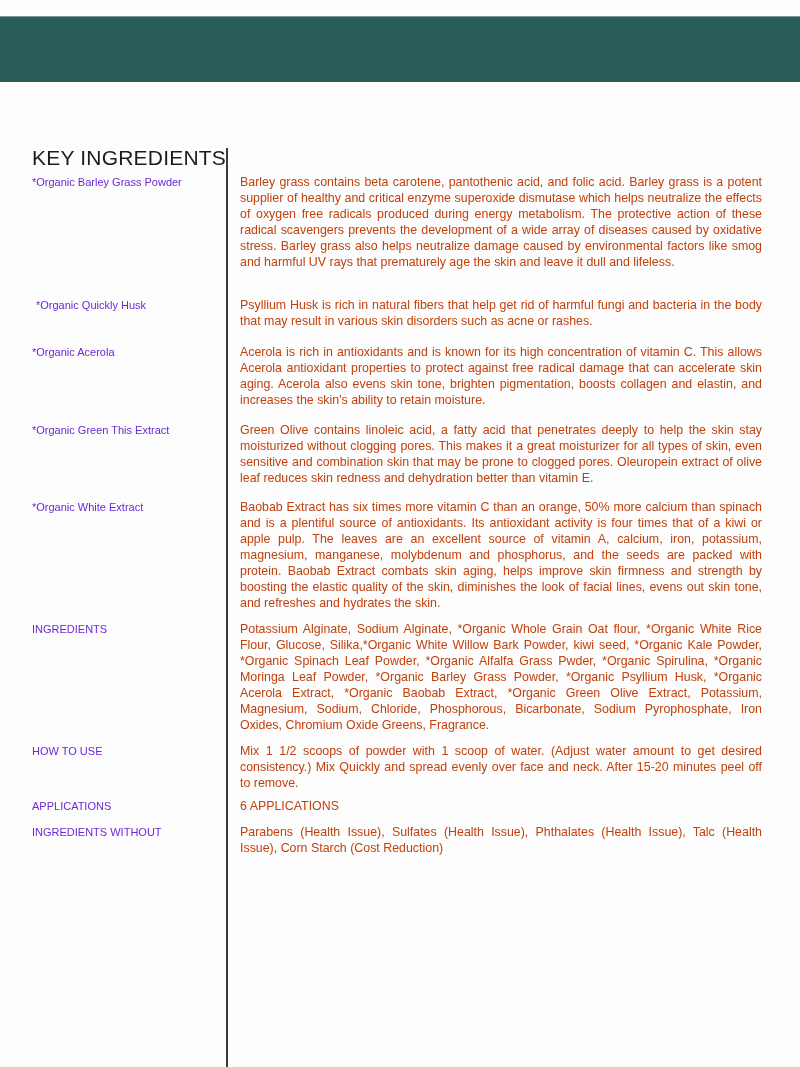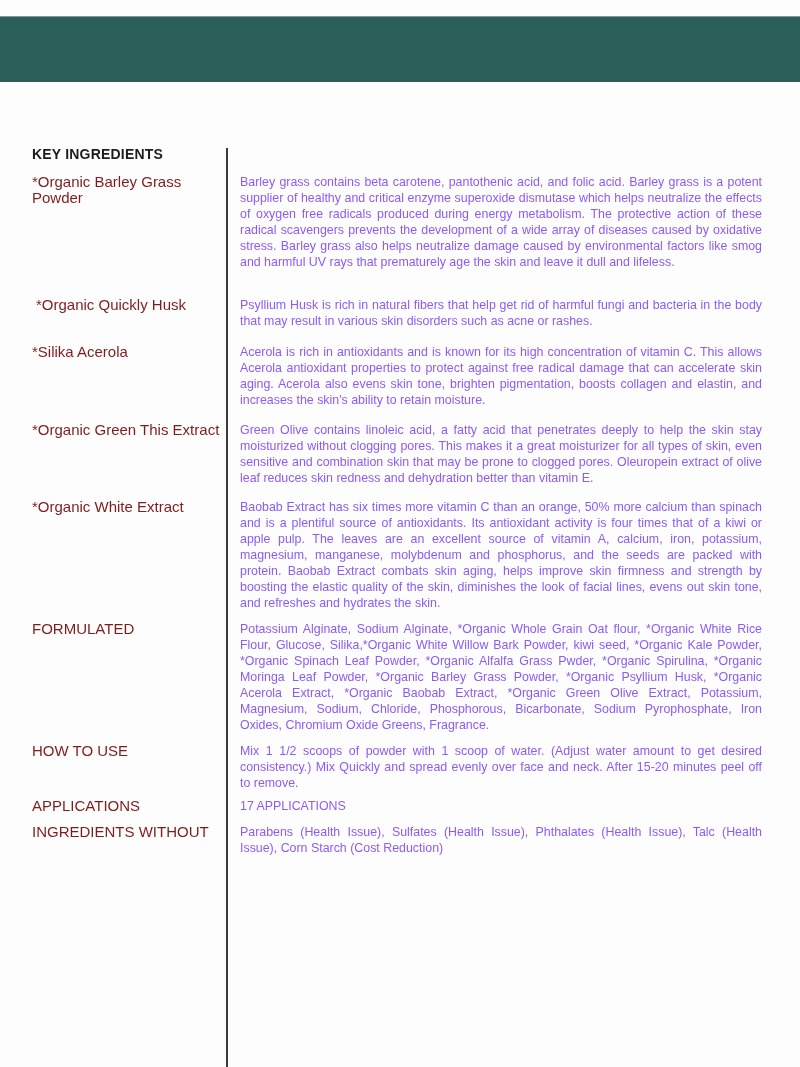--- a/index.html
+++ b/index.html
@@ -14,31 +14,31 @@
     border-top: 1px solid #7d9995;
     border-bottom: 1px solid #3d5753;
     box-sizing: border-box;
   }
   .divider {
     position: absolute; left: 226px; top: 148px; width: 2px; height: 919px;
     background: #3a3a3a;
   }
   .title {
     position: absolute; left: 32px; top: 146px;
-    font-size: 14px; letter-spacing: 0.2px; color: #1c1c1c; font-weight: bold;
+    font-size: 21px; letter-spacing: 0.2px; color: #1c1c1c;
   }
   .row { position: absolute; left: 0; width: 800px; }
   .label {
     position: absolute; left: 32px; top: 0; width: 190px;
-    font-size: 15px; line-height: 16px; color: #7f1d1d;
+    font-size: 11px; line-height: 16px; color: #6d28d9;
   }
   .label.indent { left: 36px; }
   .text {
     position: absolute; left: 240px; top: 0; width: 522px;
-    font-size: 12.4px; line-height: 16px; color: #8b5cf6;
+    font-size: 12.4px; line-height: 16px; color: #c2410c;
     text-align: justify;
   }
 </style>
 </head>
 <body>
 
 <div class="header-band" style="background: rgb(44, 94, 89);"></div>
 
 <div class="divider"></div>
 
@@ -48,45 +48,45 @@
   <div class="label">*Organic Barley Grass Powder</div>
   <div class="text">Barley grass contains beta carotene, pantothenic acid, and folic acid. Barley grass is a potent supplier of healthy and critical enzyme superoxide dismutase which helps neutralize the effects of oxygen free radicals produced during energy metabolism. The protective action of these radical scavengers prevents the development of a wide array of diseases caused by oxidative stress. Barley grass also helps neutralize damage caused by environmental factors like smog and harmful UV rays that prematurely age the skin and leave it dull and lifeless.</div>
 </div>
 
 <div class="row" style="top:297px;">
   <div class="label indent">*Organic Quickly Husk</div>
   <div class="text">Psyllium Husk is rich in natural fibers that help get rid of harmful fungi and bacteria in the body that may result in various skin disorders such as acne or rashes.</div>
 </div>
 
 <div class="row" style="top:344px;">
-  <div class="label">*Silika Acerola</div>
+  <div class="label">*Organic Acerola</div>
   <div class="text">Acerola is rich in antioxidants and is known for its high concentration of vitamin C. This allows Acerola antioxidant properties to protect against free radical damage that can accelerate skin aging. Acerola also evens skin tone, brighten pigmentation, boosts collagen and elastin, and increases the skin's ability to retain moisture.</div>
 </div>
 
 <div class="row" style="top:422px;">
   <div class="label">*Organic Green This Extract</div>
   <div class="text">Green Olive contains linoleic acid, a fatty acid that penetrates deeply to help the skin stay moisturized without clogging pores. This makes it a great moisturizer for all types of skin, even sensitive and combination skin that may be prone to clogged pores. Oleuropein extract of olive leaf reduces skin redness and dehydration better than vitamin E.</div>
 </div>
 
 <div class="row" style="top:499px;">
   <div class="label">*Organic White Extract</div>
   <div class="text">Baobab Extract has six times more vitamin C than an orange, 50% more calcium than spinach and is a plentiful source of antioxidants. Its antioxidant activity is four times that of a kiwi or apple pulp. The leaves are an excellent source of vitamin A, calcium, iron, potassium, magnesium, manganese, molybdenum and phosphorus, and the seeds are packed with protein. Baobab Extract combats skin aging, helps improve skin firmness and strength by boosting the elastic quality of the skin, diminishes the look of facial lines, evens out skin tone, and refreshes and hydrates the skin.</div>
 </div>
 
 <div class="row" style="top:621px;">
-  <div class="label">FORMULATED</div>
+  <div class="label">INGREDIENTS</div>
   <div class="text">Potassium Alginate, Sodium Alginate, *Organic Whole Grain Oat flour, *Organic White Rice Flour, Glucose, Silika,*Organic White Willow Bark Powder, kiwi seed, *Organic Kale Powder, *Organic Spinach Leaf Powder, *Organic Alfalfa Grass Pwder, *Organic Spirulina, *Organic Moringa Leaf Powder, *Organic Barley Grass Powder, *Organic Psyllium Husk, *Organic Acerola Extract, *Organic Baobab Extract, *Organic Green Olive Extract, Potassium, Magnesium, Sodium, Chloride, Phosphorous, Bicarbonate, Sodium Pyrophosphate, Iron Oxides, Chromium Oxide Greens, Fragrance.</div>
 </div>
 
 <div class="row" style="top:743px;">
   <div class="label">HOW TO USE</div>
   <div class="text">Mix 1 1/2 scoops of powder with 1 scoop of water. (Adjust water amount to get desired consistency.) Mix Quickly and spread evenly over face and neck. After 15-20 minutes peel off to remove.</div>
 </div>
 
 <div class="row" style="top:798px;">
   <div class="label">APPLICATIONS</div>
-  <div class="text">17 APPLICATIONS</div>
+  <div class="text">6 APPLICATIONS</div>
 </div>
 
 <div class="row" style="top:824px;">
   <div class="label">INGREDIENTS WITHOUT</div>
   <div class="text">Parabens (Health Issue), Sulfates (Health Issue), Phthalates (Health Issue), Talc (Health Issue), Corn Starch (Cost Reduction)</div>
 </div>
 
 </body></html>

